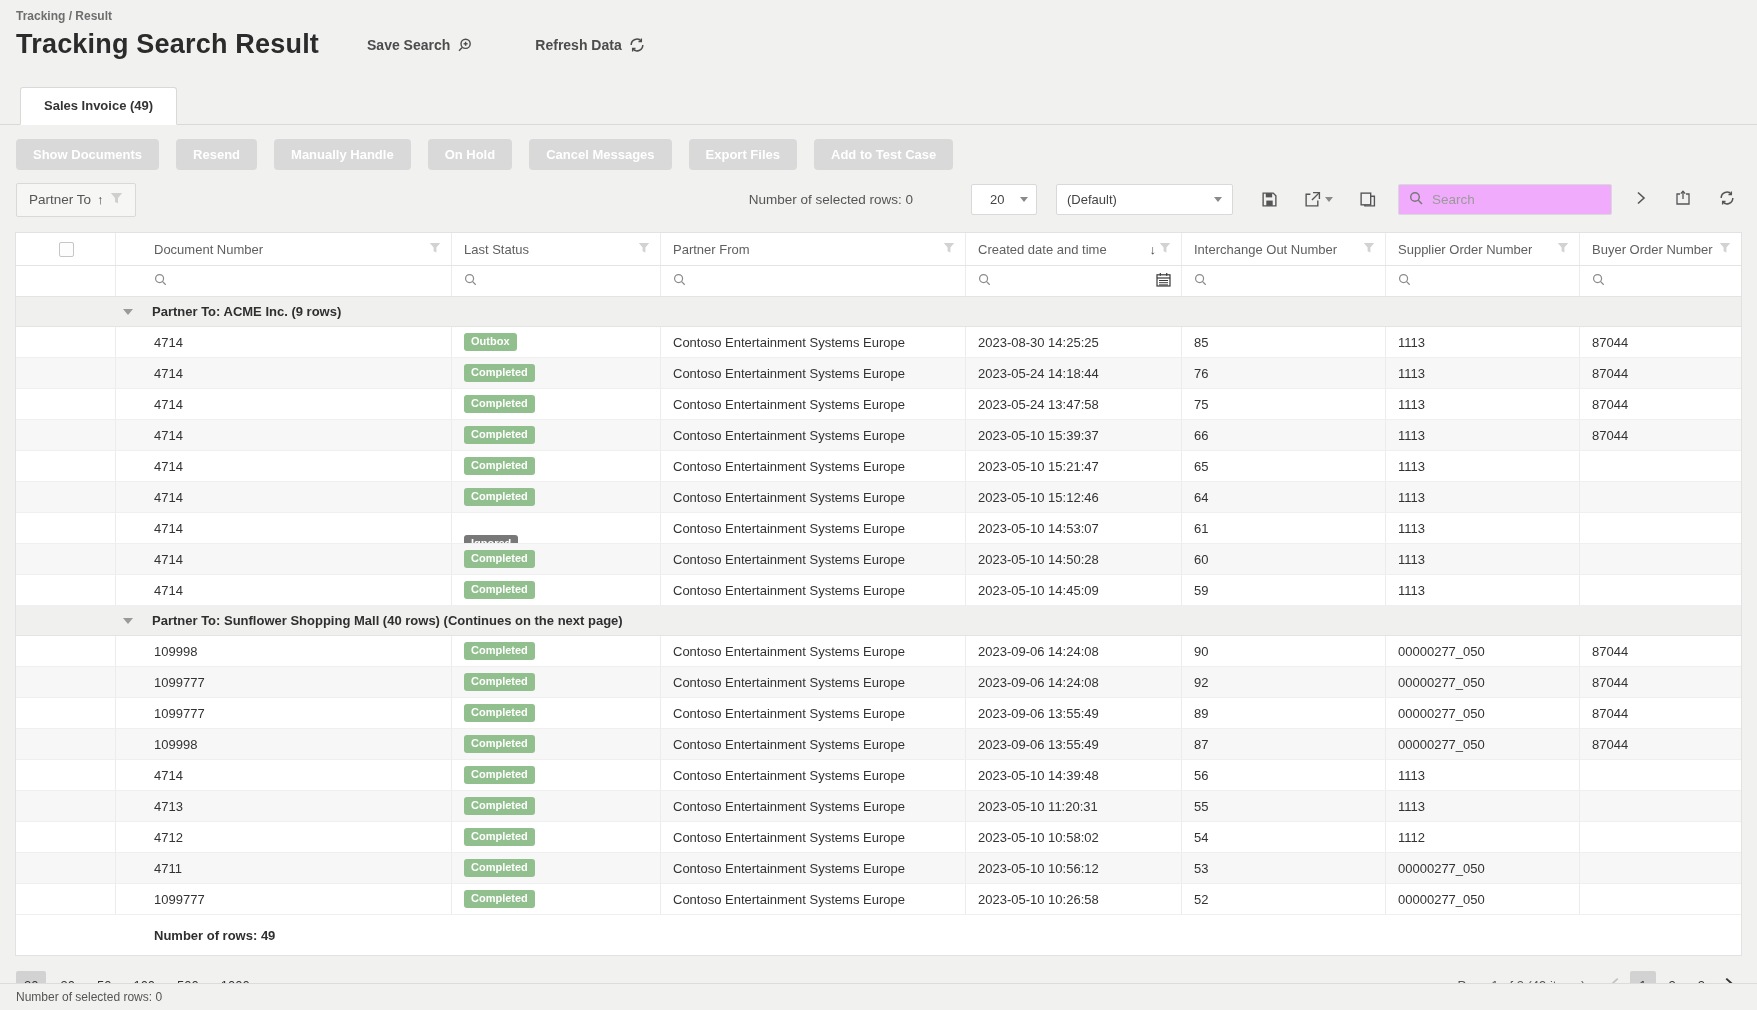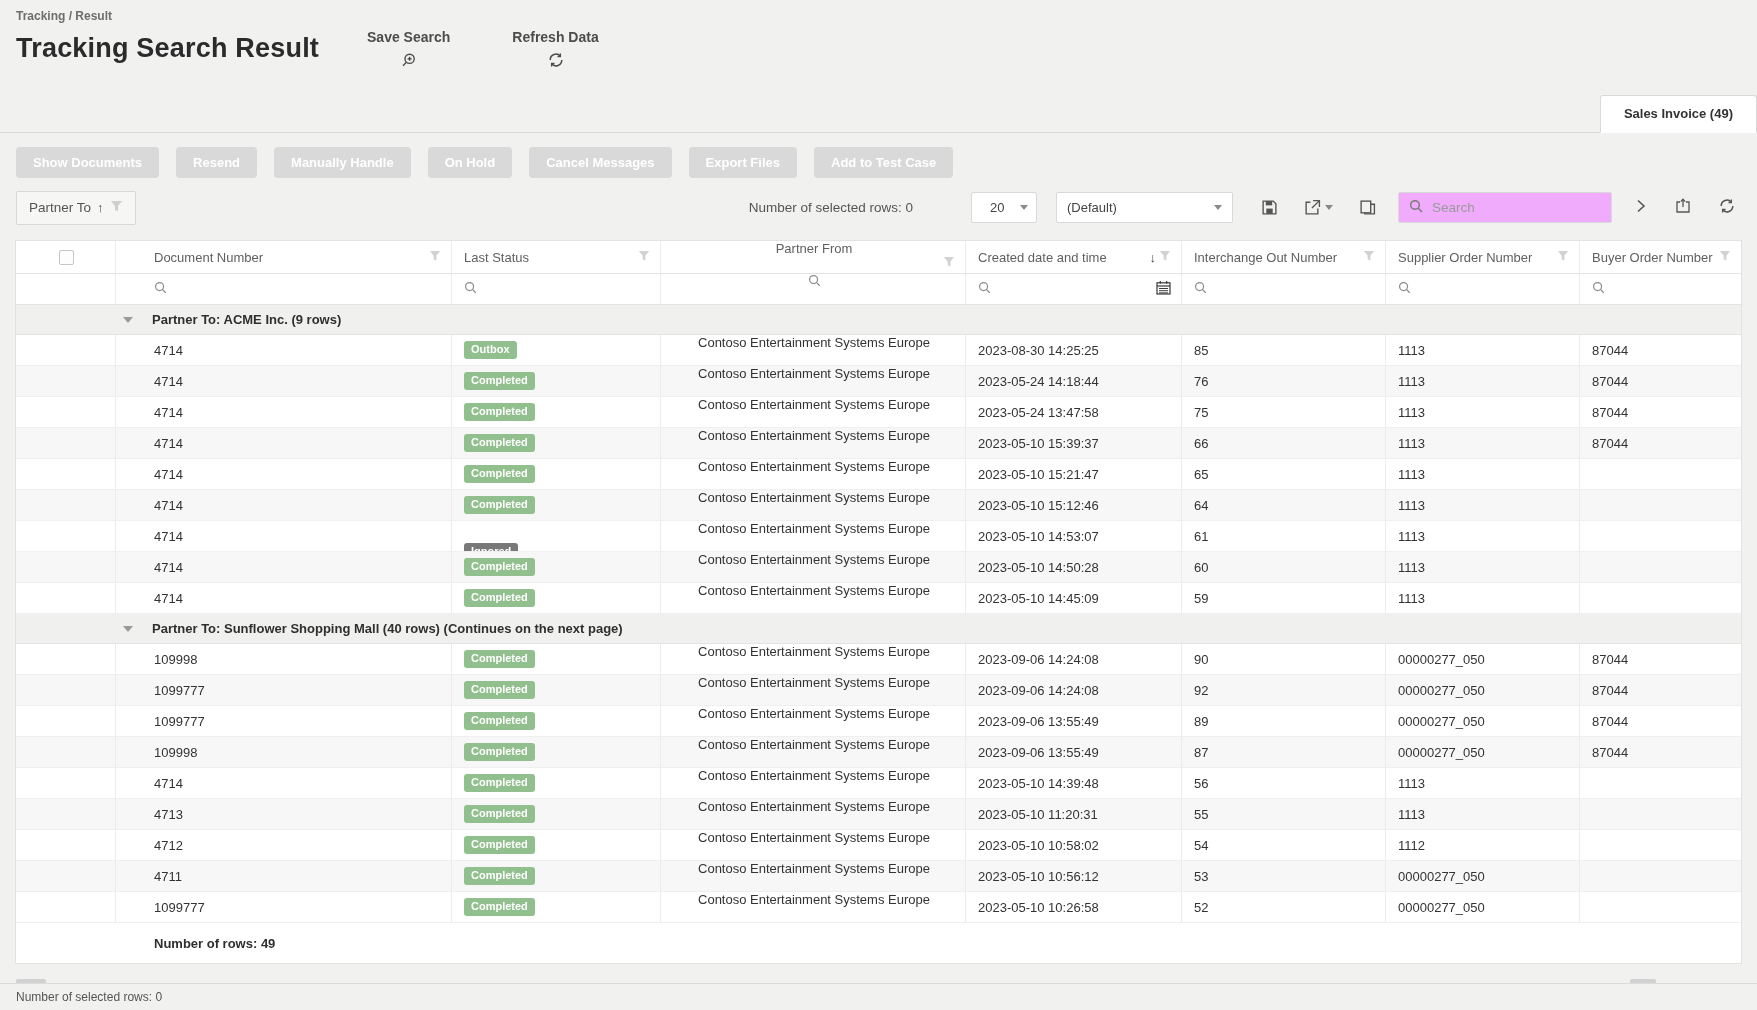--- a/index.html
+++ b/index.html
@@ -12,26 +12,26 @@
     position: relative;
   }
   .page { width:1757px; height:1010px; position:relative; }
 
   
   .breadcrumb { padding: 9px 0 0 16px; font-size: 12px; color: #6e6e6e; font-weight: bold; }
   .title-row { display:flex; align-items:center; padding: 6px 0 0 16px; }
   .page-title { font-size: 27px; font-weight: bold; color: #2b2b2b; letter-spacing: .2px; }
   .hdr-action { display:flex; align-items:center; gap:7px; margin-left:62px; font-size:14px;
                 font-weight:bold; color:#4c4c4c; cursor:pointer; background:none; border:none;
-                font-family:inherit;flex-direction:column; }
+                font-family:inherit; }
   .hdr-action:first-of-type { margin-left:48px; }
   .hdr-action svg { display:block; }
 
   
-  .tab-strip { margin-top: 27px; border-bottom: 1px solid #d9d9d9; padding-left: 4px; display:flex;justify-content:flex-end; }
+  .tab-strip { margin-top: 27px; border-bottom: 1px solid #d9d9d9; padding-left: 20px; display:flex; }
   .tab {
     background:#fff; border:1px solid #d9d9d9; border-bottom:1px solid #fff;
     border-radius: 3px 3px 0 0; margin-bottom:-1px;
     padding: 10px 23px 11px; font-size: 13px; font-weight: bold; color:#333; cursor:pointer;
   }
 
   
   .toolbar { display:flex; gap: 17px; padding: 14px 0 0 16px; }
   .toolbar button {
     background:#d9d9d9; color:#fff; border:none; border-radius:4px;
@@ -71,21 +71,21 @@
 
   
   .grid { margin: 16px 15px 0 15px; background:#fff; border:1px solid #e2e2e2; font-size:13px; }
   .grid-row { display:flex; align-items:stretch; }
   .cell { display:flex; align-items:center; padding:0 10px 0 12px; border-right:1px solid #ececec;
           overflow:hidden; white-space:nowrap; }
   .cell:last-child { border-right:none; flex:1; }
   .col-check { width:100px; justify-content:center; }
   .col-doc { width:336px; padding-left:38px; }
   .col-status { width:209px;justify-content:space-between; }
-  .col-partner { width:305px;flex-direction:column; }
+  .col-partner { width:305px; }
   .col-created { width:216px; }
   .col-inter { width:204px; }
   .col-supplier { width:194px; }
   .col-buyer { width:161px; }
 
   .thead .grid-row { height:33px; border-bottom:1px solid #e4e4e4; color:#5f5f5f; }
   .th .th-label { overflow:hidden; text-overflow:ellipsis; }
   .th .th-icons { margin-left:auto; display:flex; align-items:center; gap:3px; }
   .filter-row { height:31px; border-bottom:1px solid #e4e4e4; }
   .filter-row .cell { cursor:text; }

